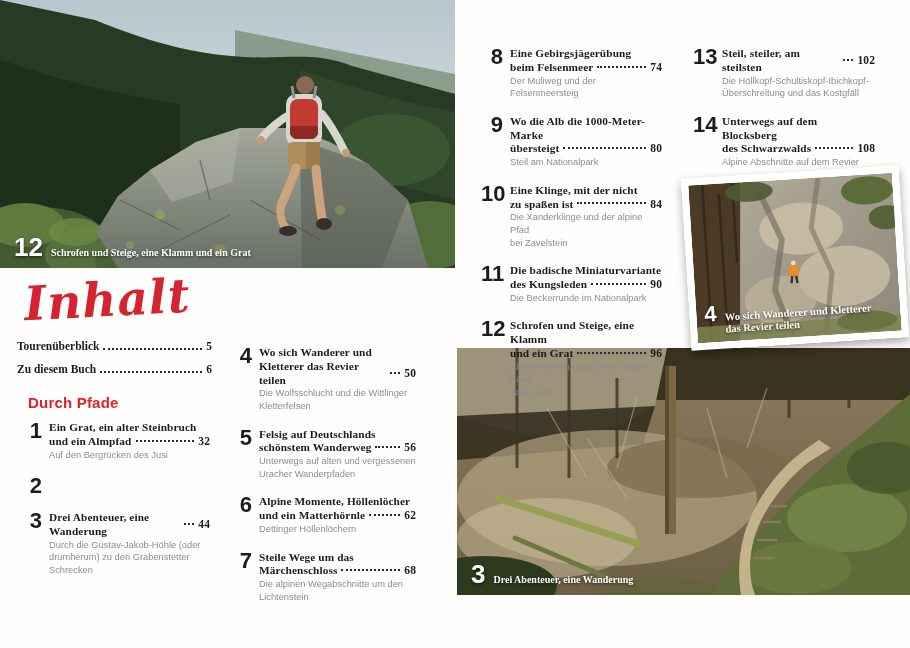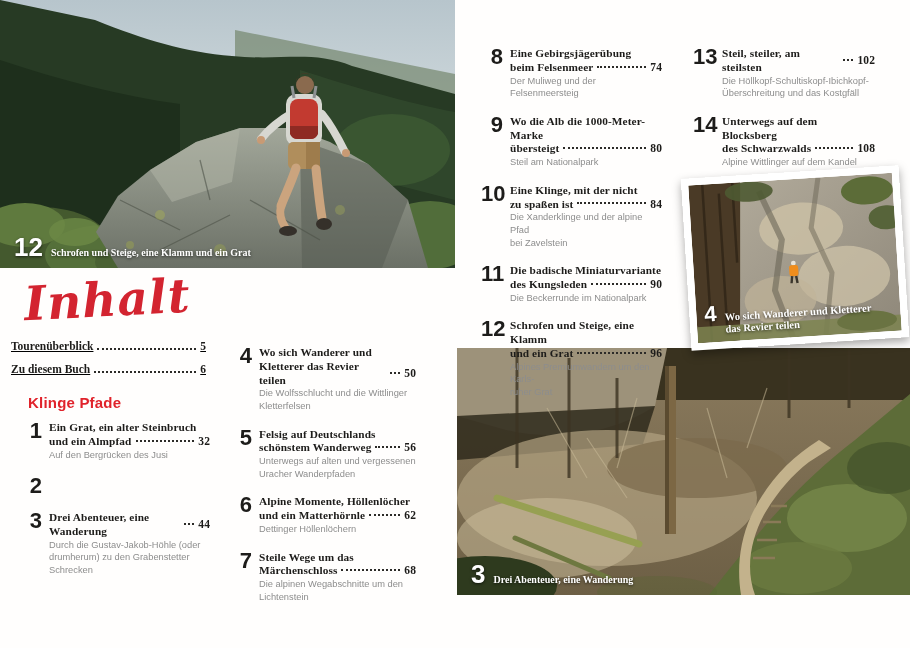--- a/index.html
+++ b/index.html
@@ -20,21 +20,21 @@
   .photo-small .caption{left:8px;bottom:6px;}
   .photo-small .cnum{font-size:22px;line-height:22px;}
   .photo-small .ctxt{font-size:10.5px;line-height:12px;}
   
   .inhalt{position:absolute;left:24px;top:276px;color:#d32430;
           font-family:"DejaVu Serif",serif;font-style:italic;font-weight:700;
           font-size:47px;line-height:47px;transform:rotate(-3deg);letter-spacing:1px;}
   .section-head{position:absolute;left:28px;top:394px;color:#e0232b;
           font-weight:700;font-size:15px;letter-spacing:.2px;}
   
-  .front{position:absolute;left:11px;top:340px;width:195px;text-decoration:underline;}
+  .front{position:absolute;left:17px;top:340px;width:195px;}
   .front .row{display:flex;align-items:baseline;height:23px;
               font-family:"Liberation Serif",serif;font-weight:700;font-size:11.5px;color:#1d1c1a;}
   .leader{flex:1;border-bottom:2px dotted #2c2b28;margin:0 4px 2px 4px;min-width:10px;}
   .pg{font-family:"Liberation Serif",serif;font-weight:700;font-size:11.5px;color:#1d1c1a;}
   .col{position:absolute;}
   .col1{left:28px;top:421px;width:182px;}
   .col2{left:238px;top:346px;width:178px;}
   .col3{left:481px;top:47px;width:181px;}
   .col4{left:693px;top:47px;width:182px;}
   .entry{display:flex;gap:7px;margin-bottom:15px;}
@@ -193,21 +193,21 @@
       <span class="leader"></span>
       <span class="pg">5</span>
     </div>
     <div class="row">
       <span>Zu diesem Buch</span>
       <span class="leader"></span>
       <span class="pg">6</span>
     </div>
   </div>
 
-  <div class="section-head">Klinge Pfade</div>
+  <div class="section-head">Durch Pfade</div>
 
   <div class="col col1">
     <div class="entry">
       <div class="num">1</div>
       <div class="ebody">
         <div class="t">Ein Grat, ein alter Steinbruch</div>
         <div class="t tline">
             <span>und ein Almpfad</span>
             <span class="leader"></span>
             <span class="pg">32</span>
@@ -392,19 +392,19 @@
     <div class="entry">
       <div class="num">14</div>
       <div class="ebody">
         <div class="t">Unterwegs auf dem Blocksberg</div>
         <div class="t tline">
             <span>des Schwarzwalds</span>
             <span class="leader"></span>
             <span class="pg">108</span>
           </div>
         <div class="sub">
-            <div>Alpine Wittlinger auf dem Kandel</div>
+            <div>Alpine Abschnitte auf dem Revier</div>
           </div>
       </div>
     </div>
   </div>
 
 </div>
 
 </body></html>

